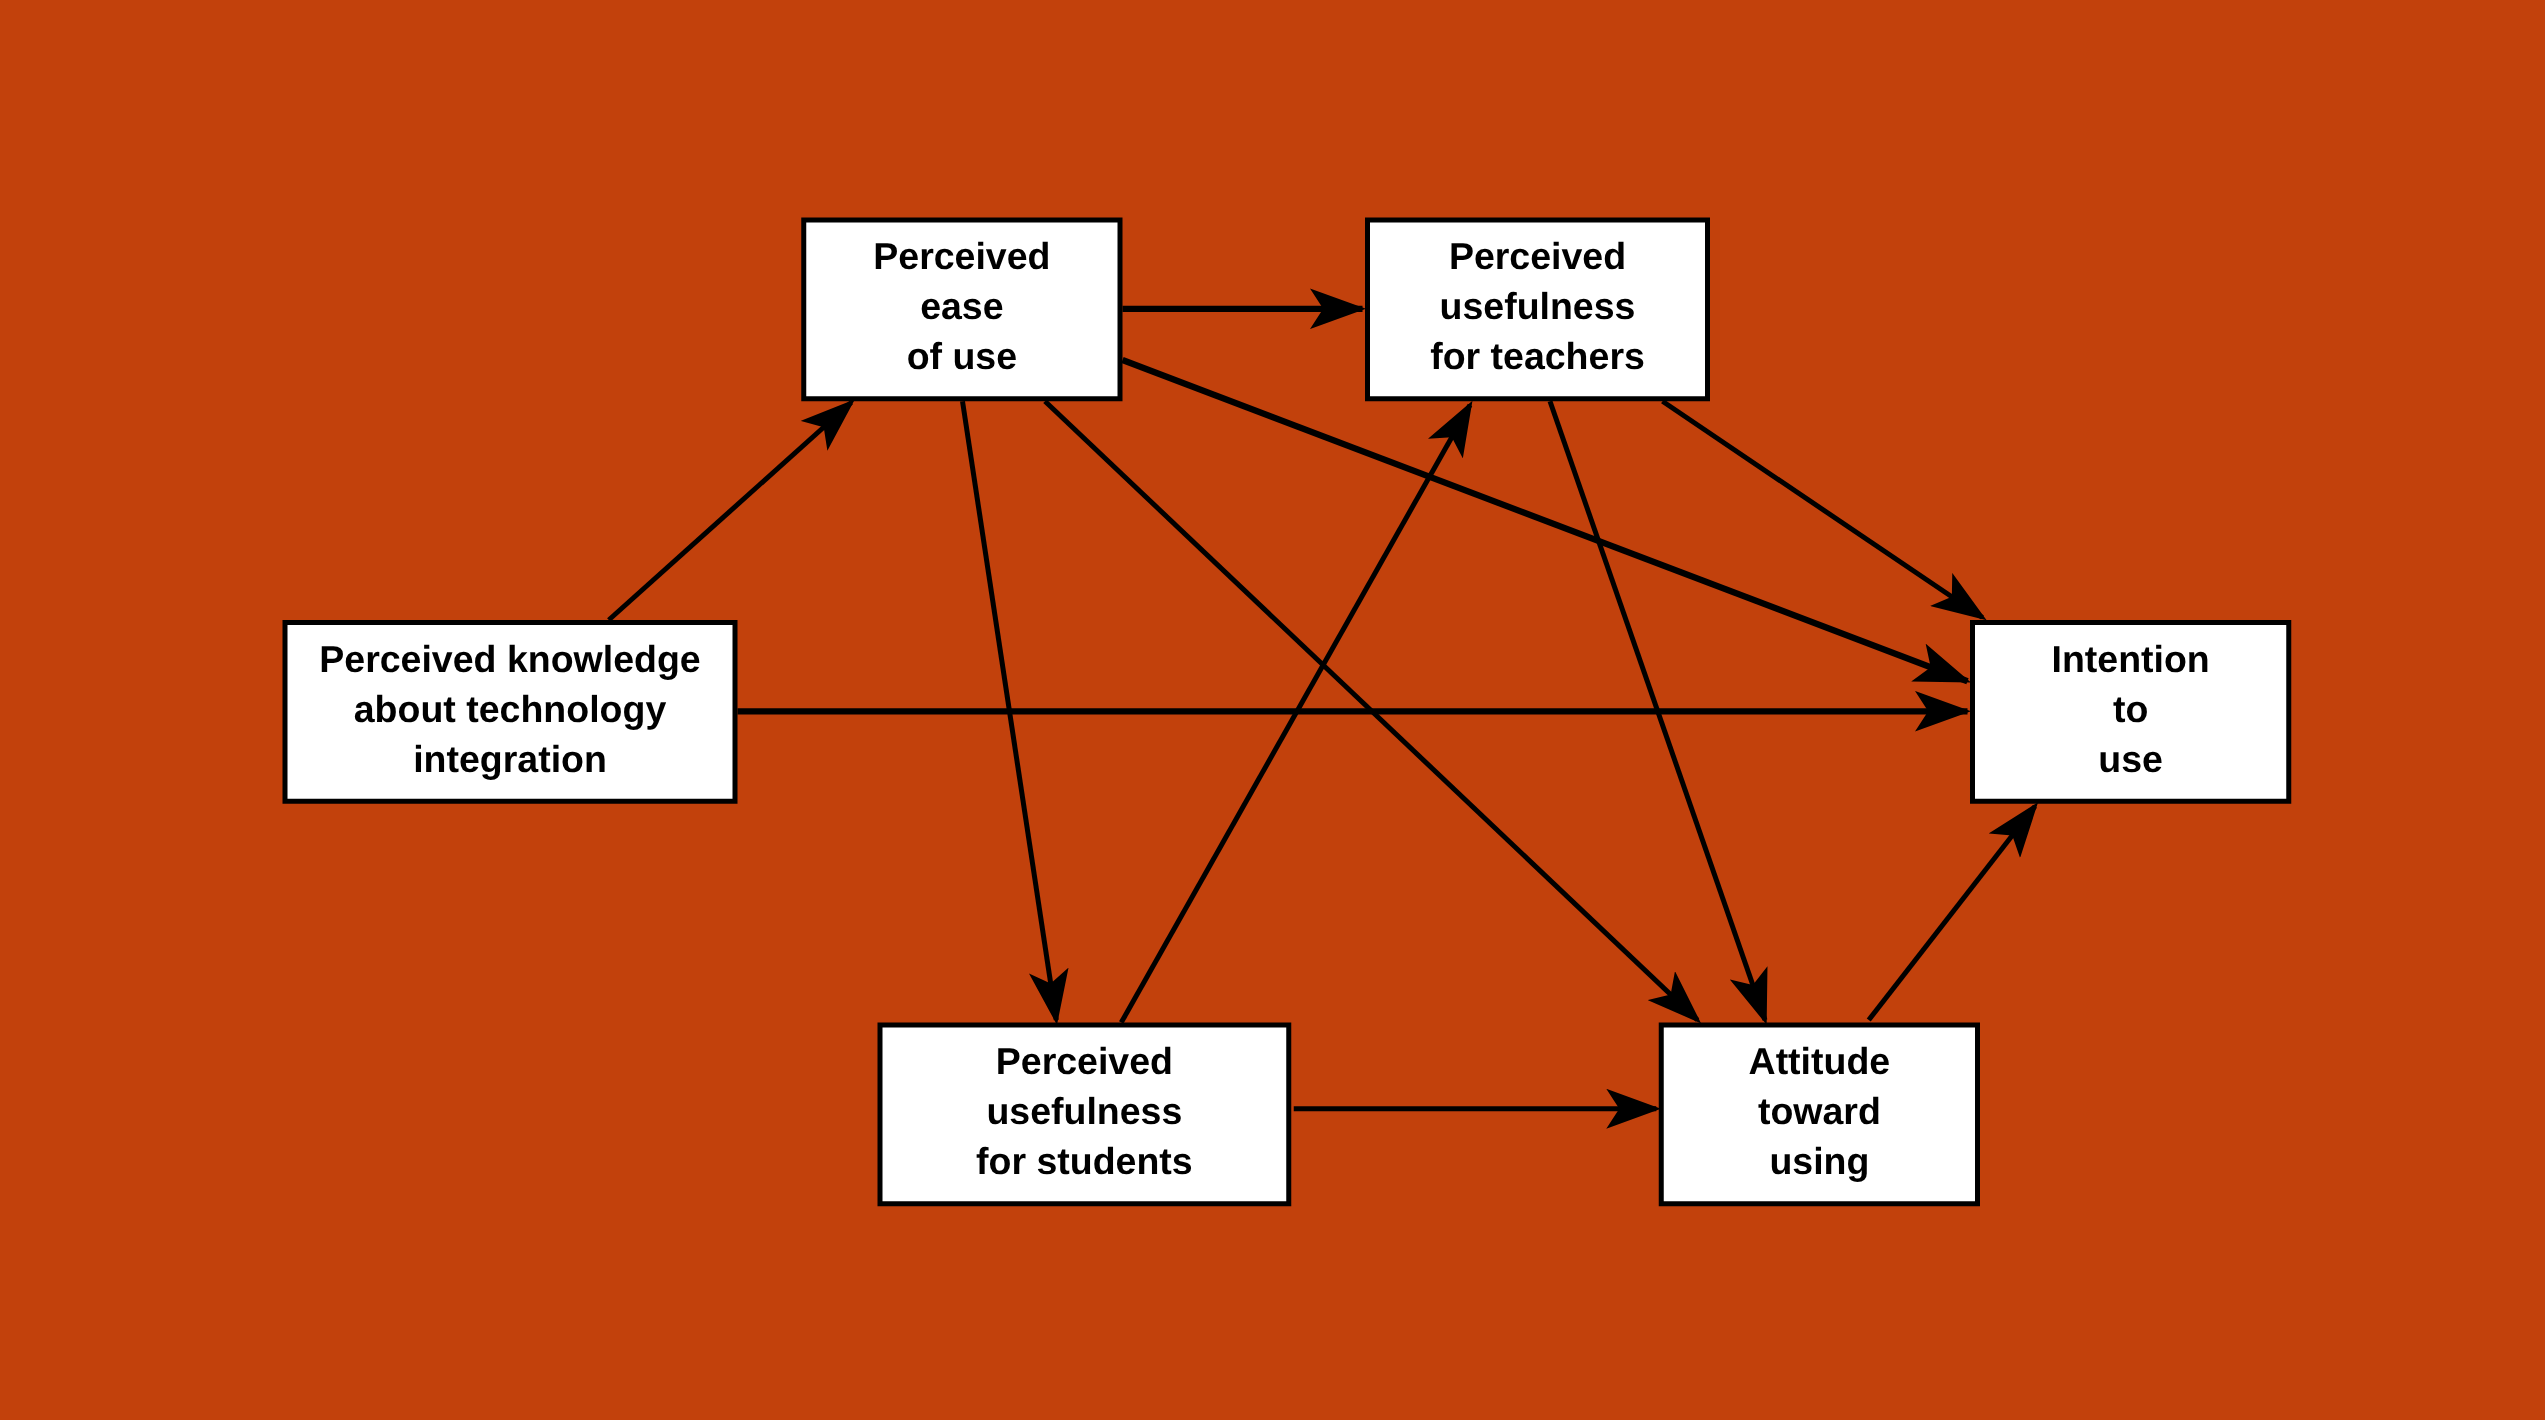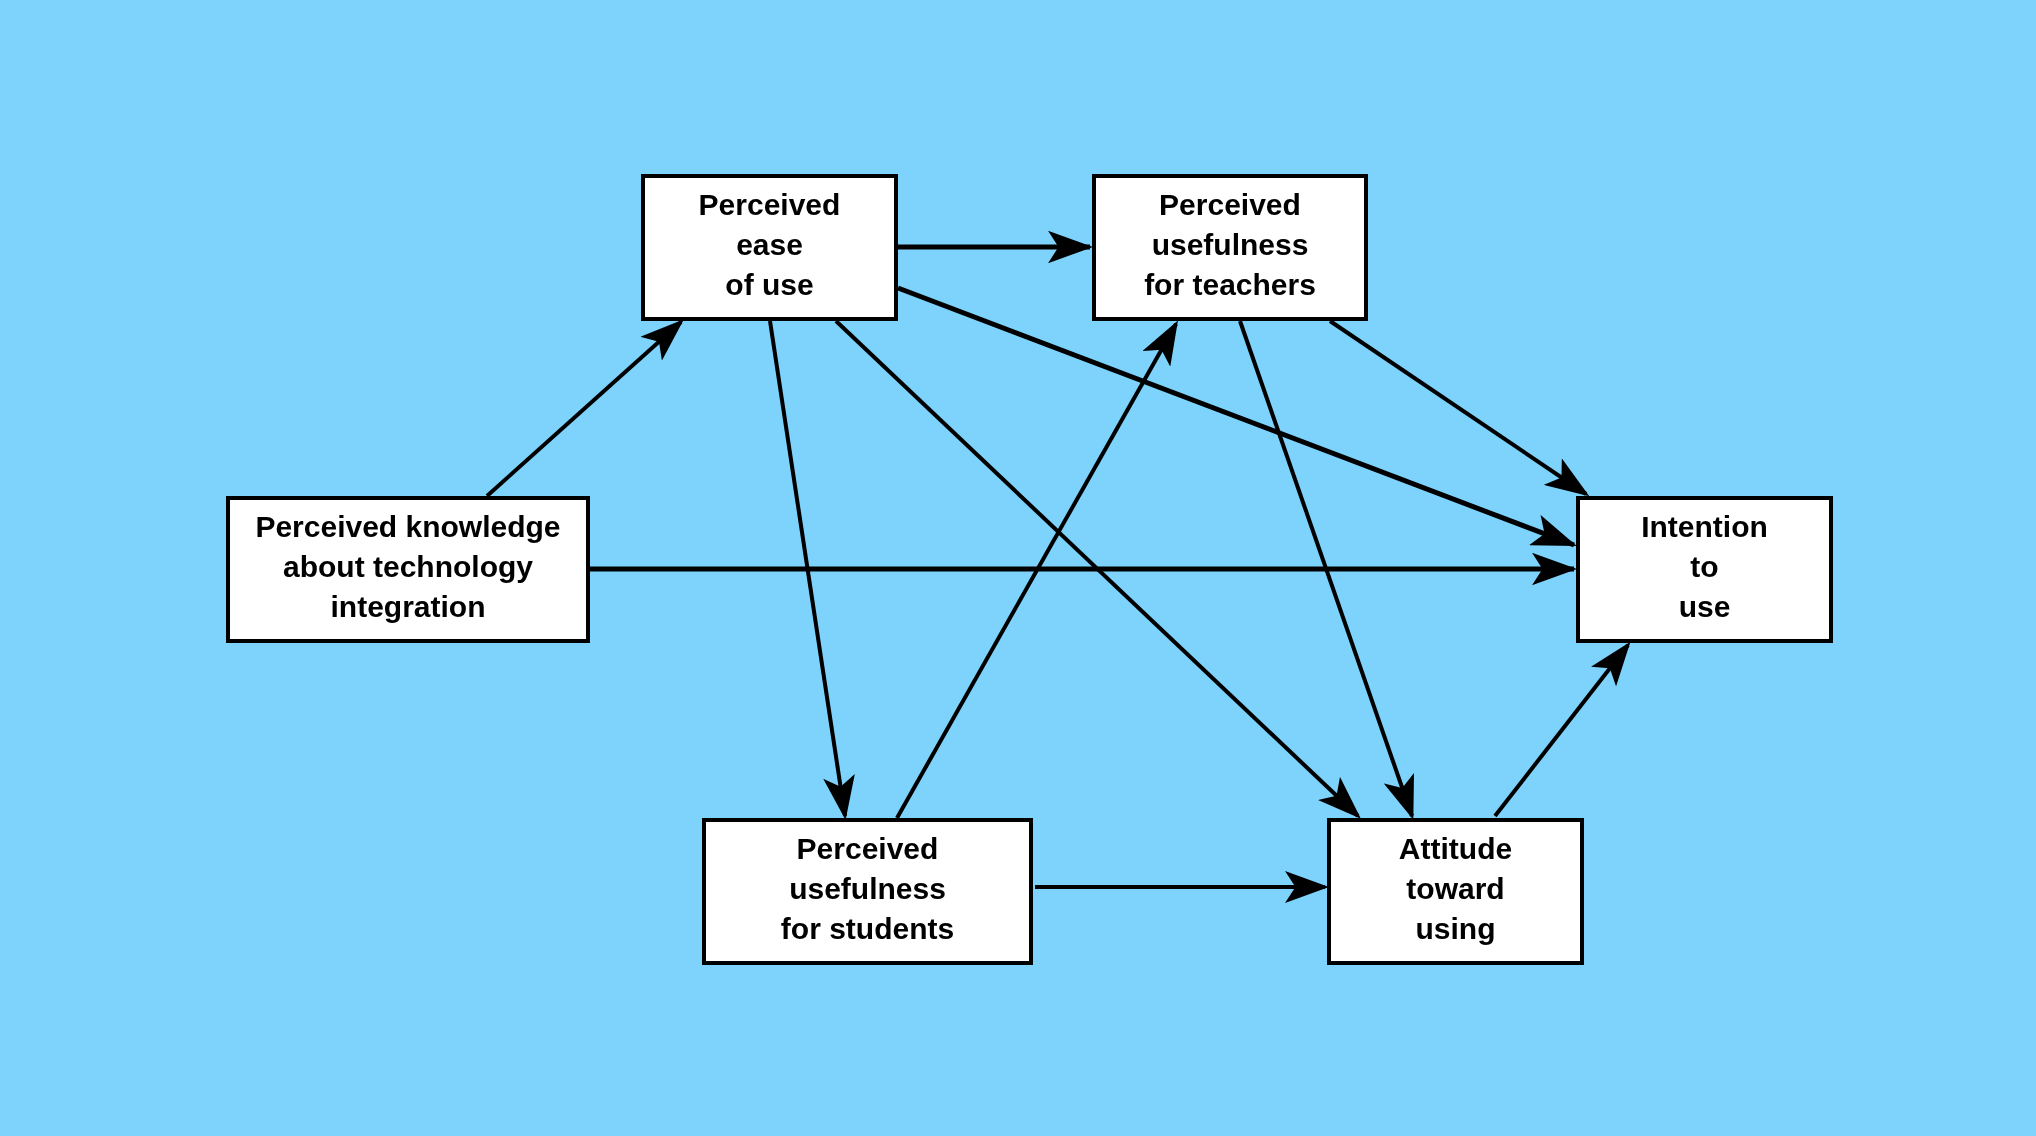--- a/index.html
+++ b/index.html
@@ -10,21 +10,21 @@
   body {
     width: 2036px;
     height: 1136px;
     font-family: "Liberation Sans", sans-serif;
     overflow: hidden;
   }
   #diagram-root {
     position: relative;
     width: 2036px;
     height: 1136px;
-    background: #7dd3fc;
+    background: #c2410c;
   }
   svg#diagram-svg {
     position: absolute;
     top: 0;
     left: 0;
     width: 2036px;
     height: 1136px;
     display: block;
   }
   .node-rect {

